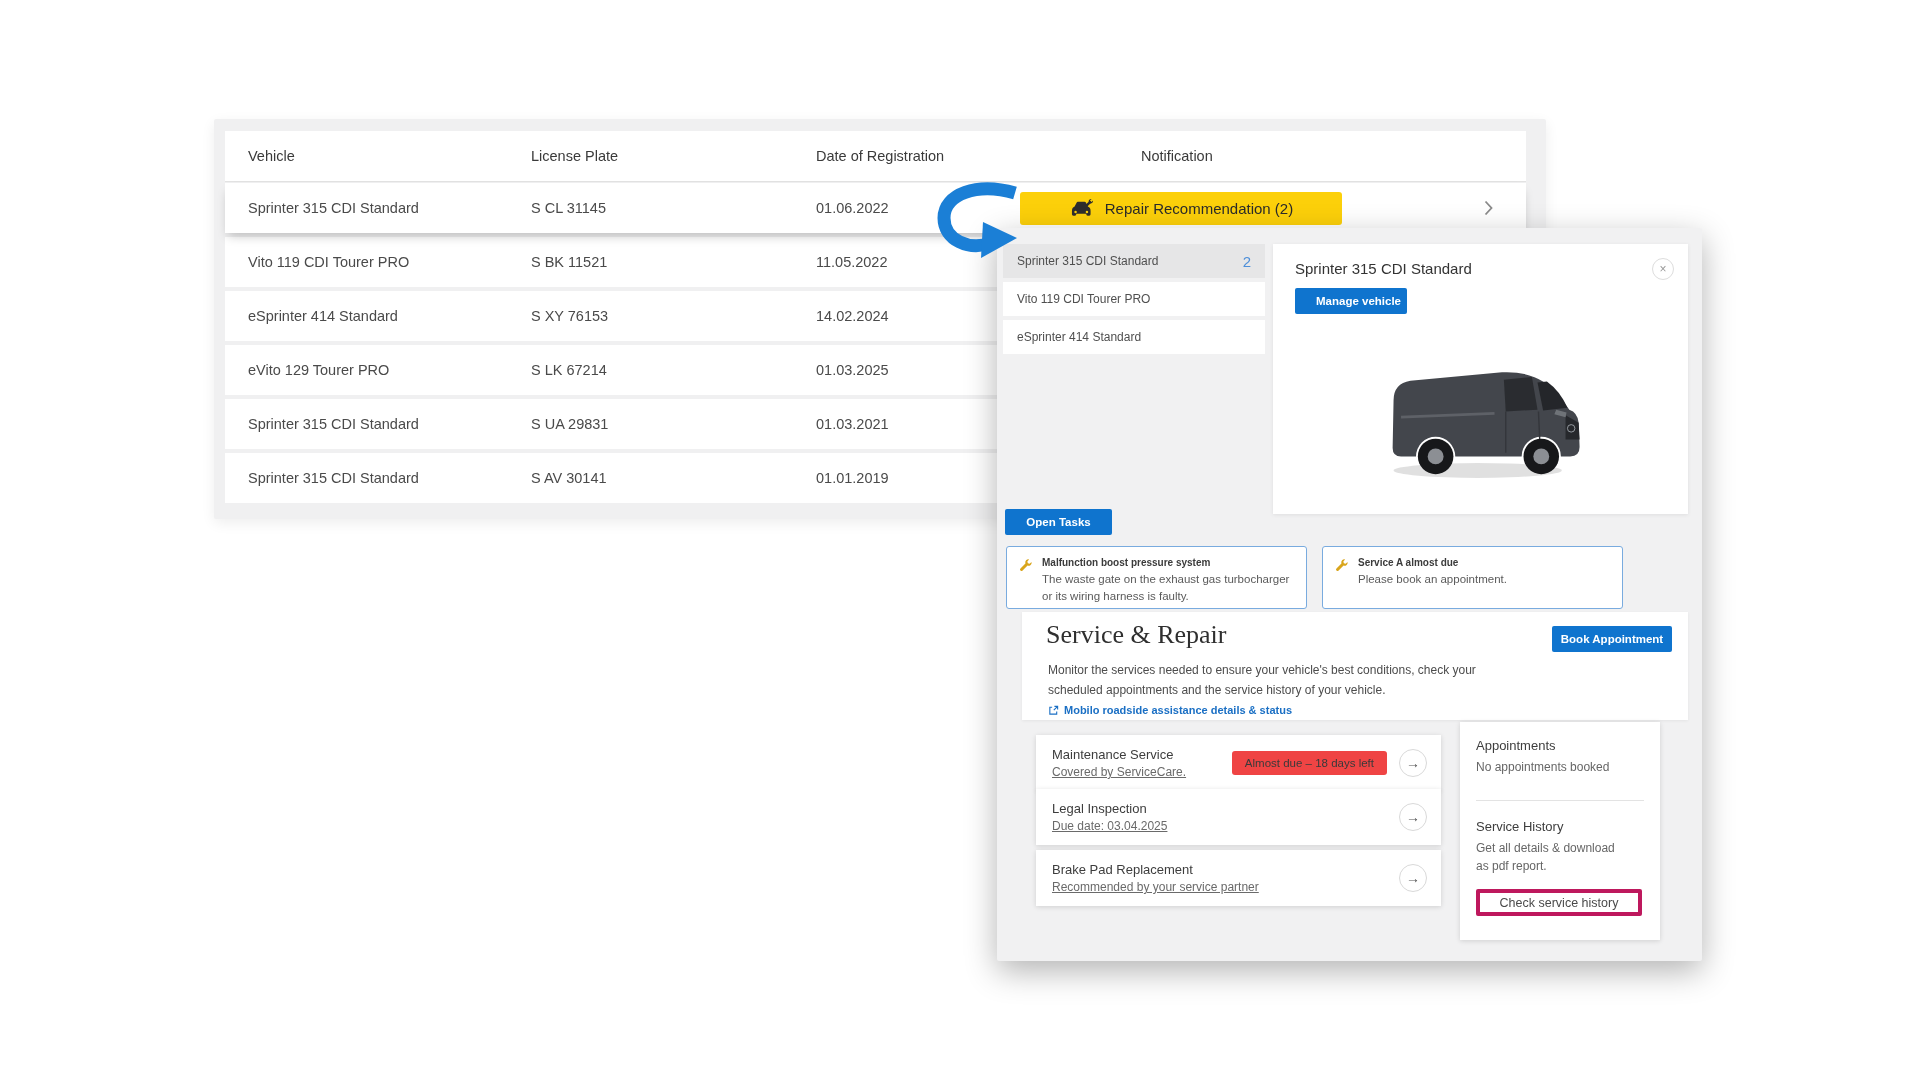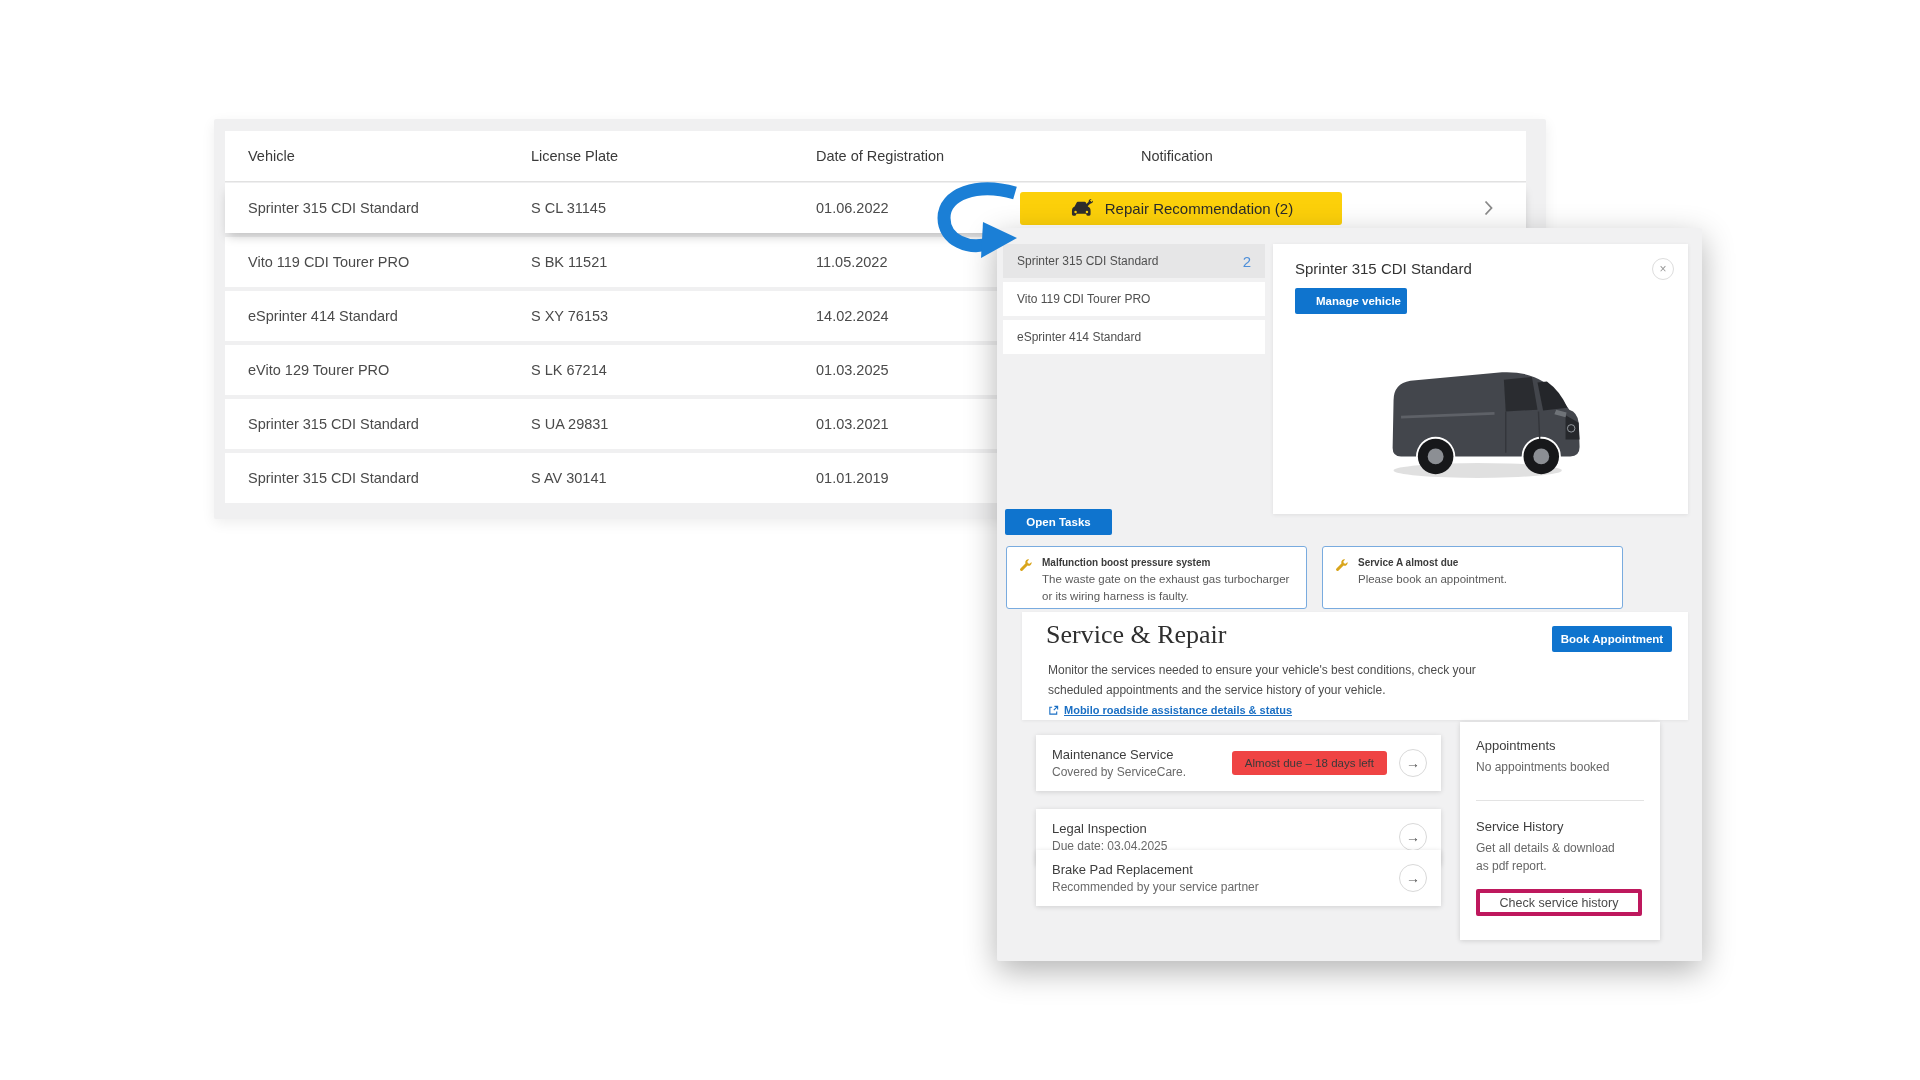--- a/index.html
+++ b/index.html
@@ -56,29 +56,29 @@
   .task-title{font-size:10px;font-weight:600;color:#3b3b3b;}
   .task-body{font-size:11.5px;color:#5a5a5a;line-height:1.45;margin-top:3px;}
   .wrench{flex:0 0 auto;margin-top:1px;}
 
   .svc-panel{position:absolute;left:25px;top:384px;width:666px;height:108px;background:#fff;
     box-shadow:0 1px 3px rgba(0,0,0,.06);}
   .svc-title{position:absolute;left:24px;top:8px;font-family:"Liberation Serif", serif;
     font-size:26px;color:#2f2f2f;}
   .svc-desc{position:absolute;left:26px;top:48px;width:470px;font-size:12px;line-height:1.7;color:#4c4c4c;}
   .svc-link{position:absolute;left:26px;top:92px;display:flex;align-items:center;gap:5px;
-    font-size:11px;font-weight:bold;color:#1a6fc4;text-decoration:underline;cursor:pointer;}
+    font-size:11px;font-weight:bold;color:#1a6fc4;cursor:pointer;}
   .book-btn{position:absolute;right:16px;top:14px;width:120px;height:26px;font-size:11.5px;}
 
   .svc-card{position:absolute;left:39px;width:405px;height:56px;background:#fff;
     box-shadow:0 1px 5px rgba(0,0,0,.14);display:flex;align-items:center;
     padding:0 14px 0 16px;box-sizing:border-box;cursor:pointer;}
-  .sc0{top:507px;} .sc1{top:581px;align-items:center;} .sc2{top:622px;gap:13px;}
+  .sc0{top:507px;} .sc1{top:561px;align-items:center;} .sc2{top:622px;gap:13px;}
   .svc-card-title{font-size:13px;color:#3d3d3d;}
-  .svc-card-sub{font-size:12px;color:#6a6a6a;margin-top:3px;}
+  .svc-card-sub{font-size:12px;color:#6a6a6a;margin-top:3px;text-decoration:underline;}
   .pill{margin-left:auto;background:#ef4444;border-radius:3px;padding:6px 13px;
     font-size:11.5px;color:#3a3a3a;white-space:nowrap;}
   .go-btn{width:28px;height:28px;border-radius:50%;border:1px solid #d9d9d9;background:#fff;
     color:#555;font-size:14px;line-height:26px;text-align:center;padding:0;cursor:pointer;
     font-family:inherit;flex:0 0 auto;}
   .svc-card .go-btn{margin-left:12px;}
   .sc1 .go-btn,.sc2 .go-btn{margin-left:auto;}
 
   .side-card{position:absolute;left:463px;top:494px;width:200px;height:218px;background:#fff;
     box-shadow:0 1px 5px rgba(0,0,0,.14);box-sizing:border-box;padding:16px;}

